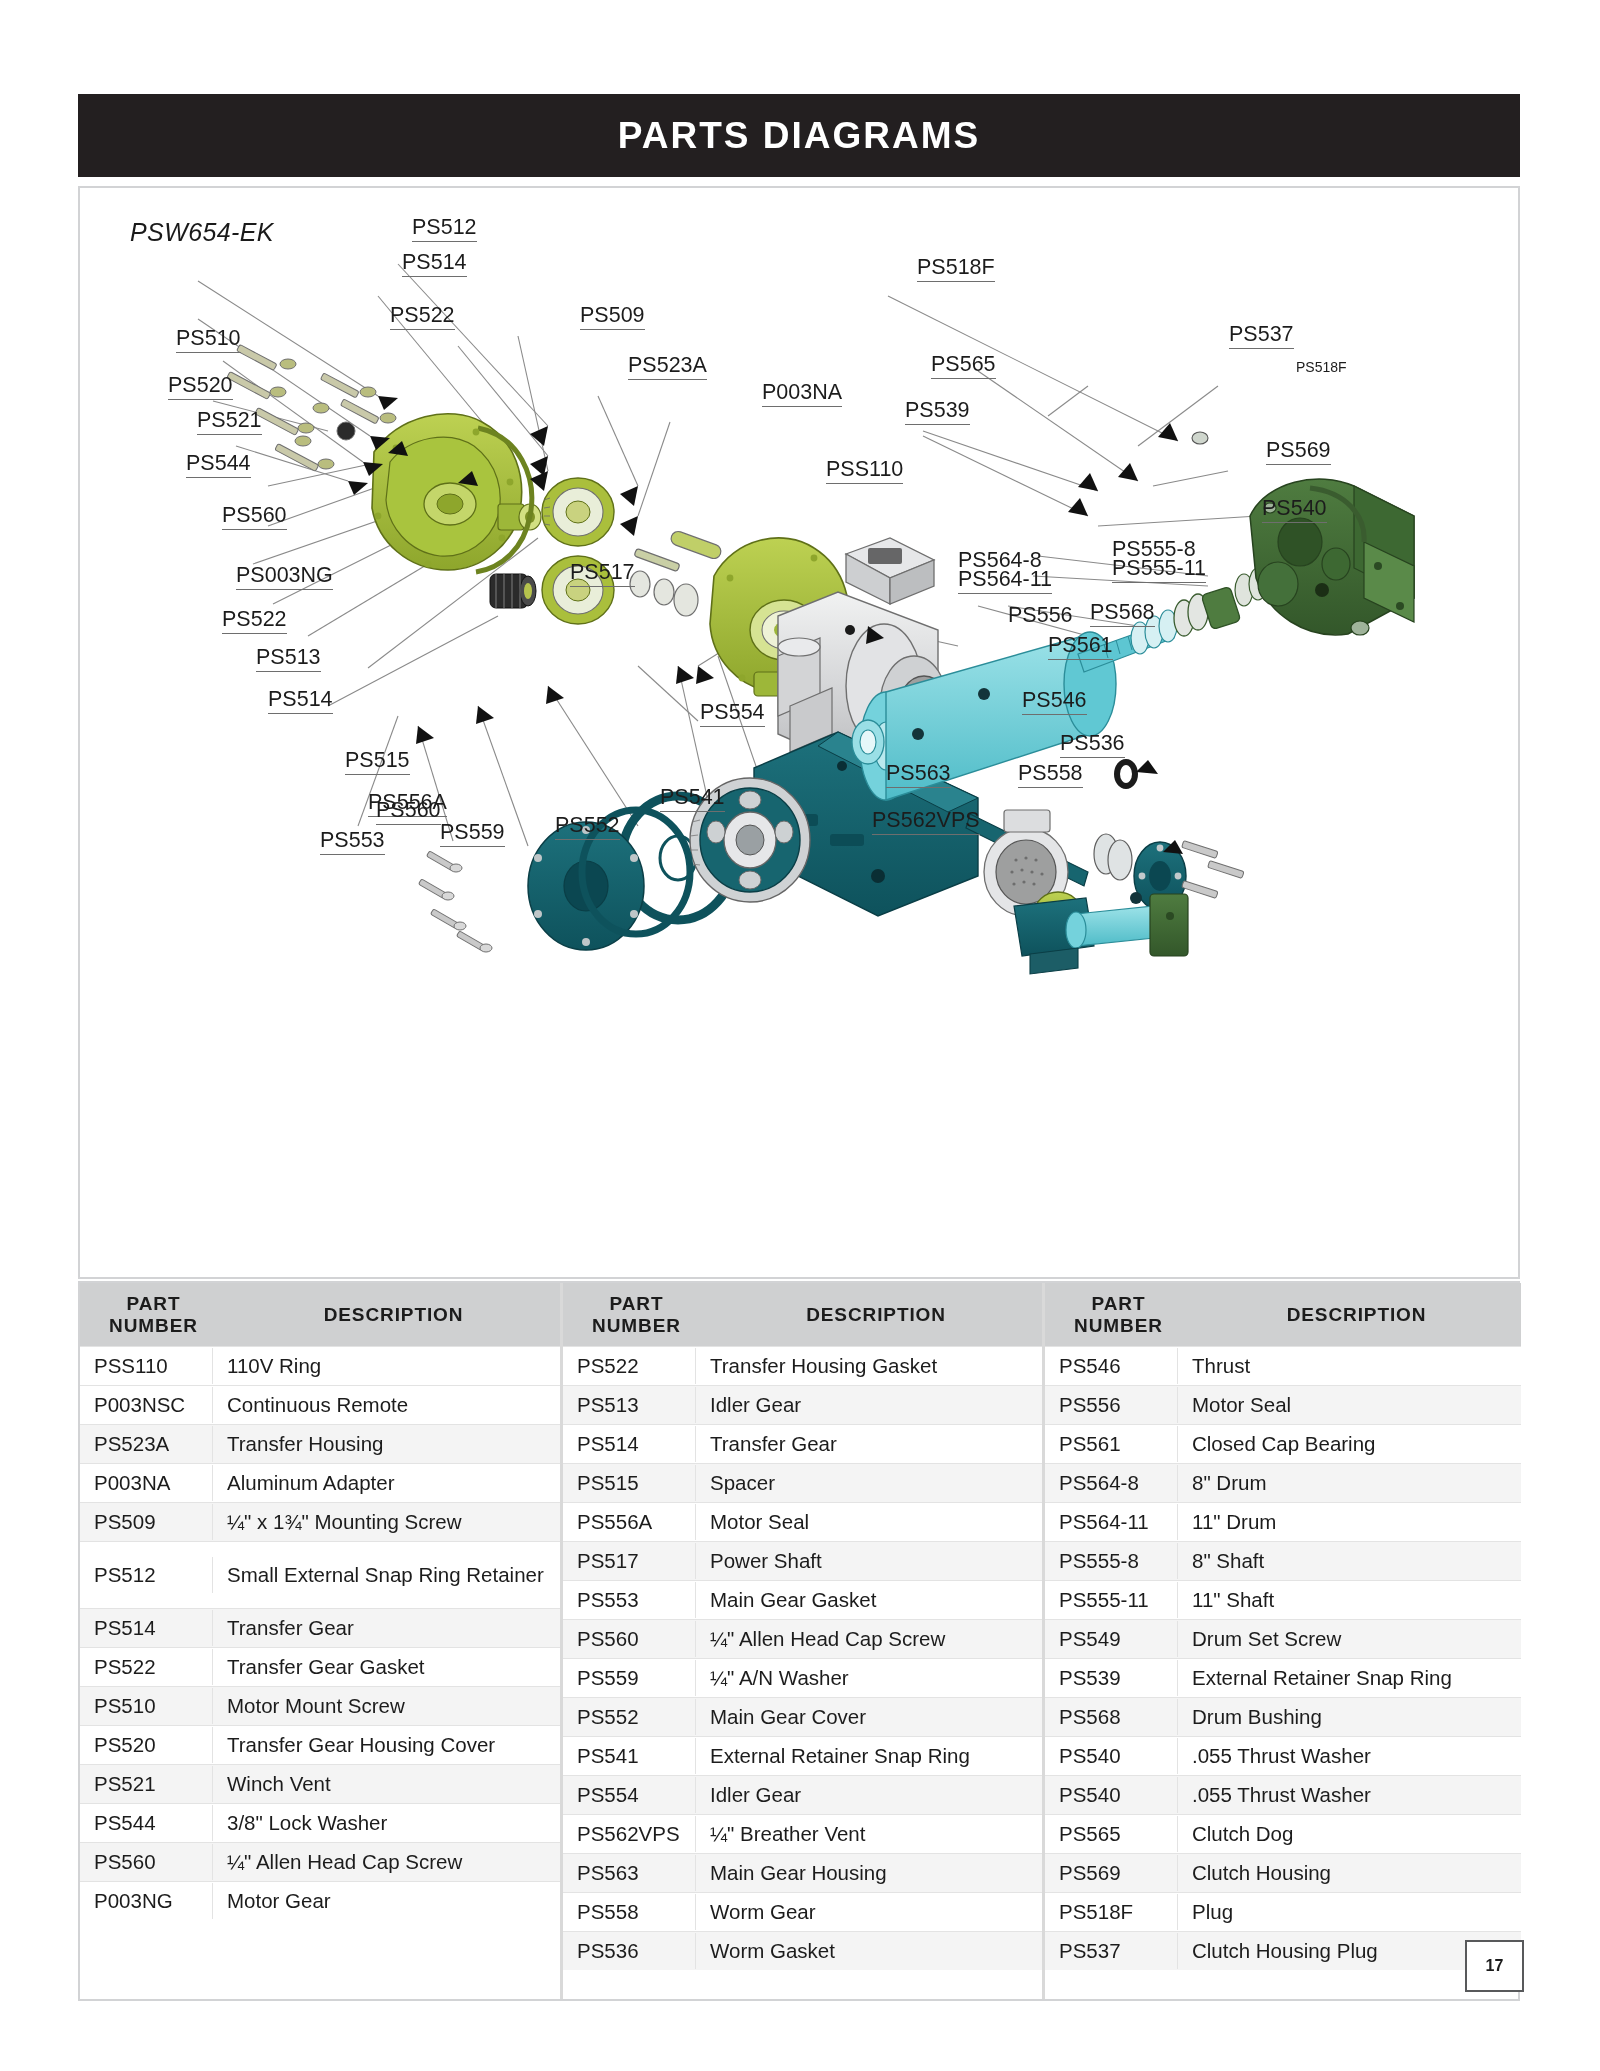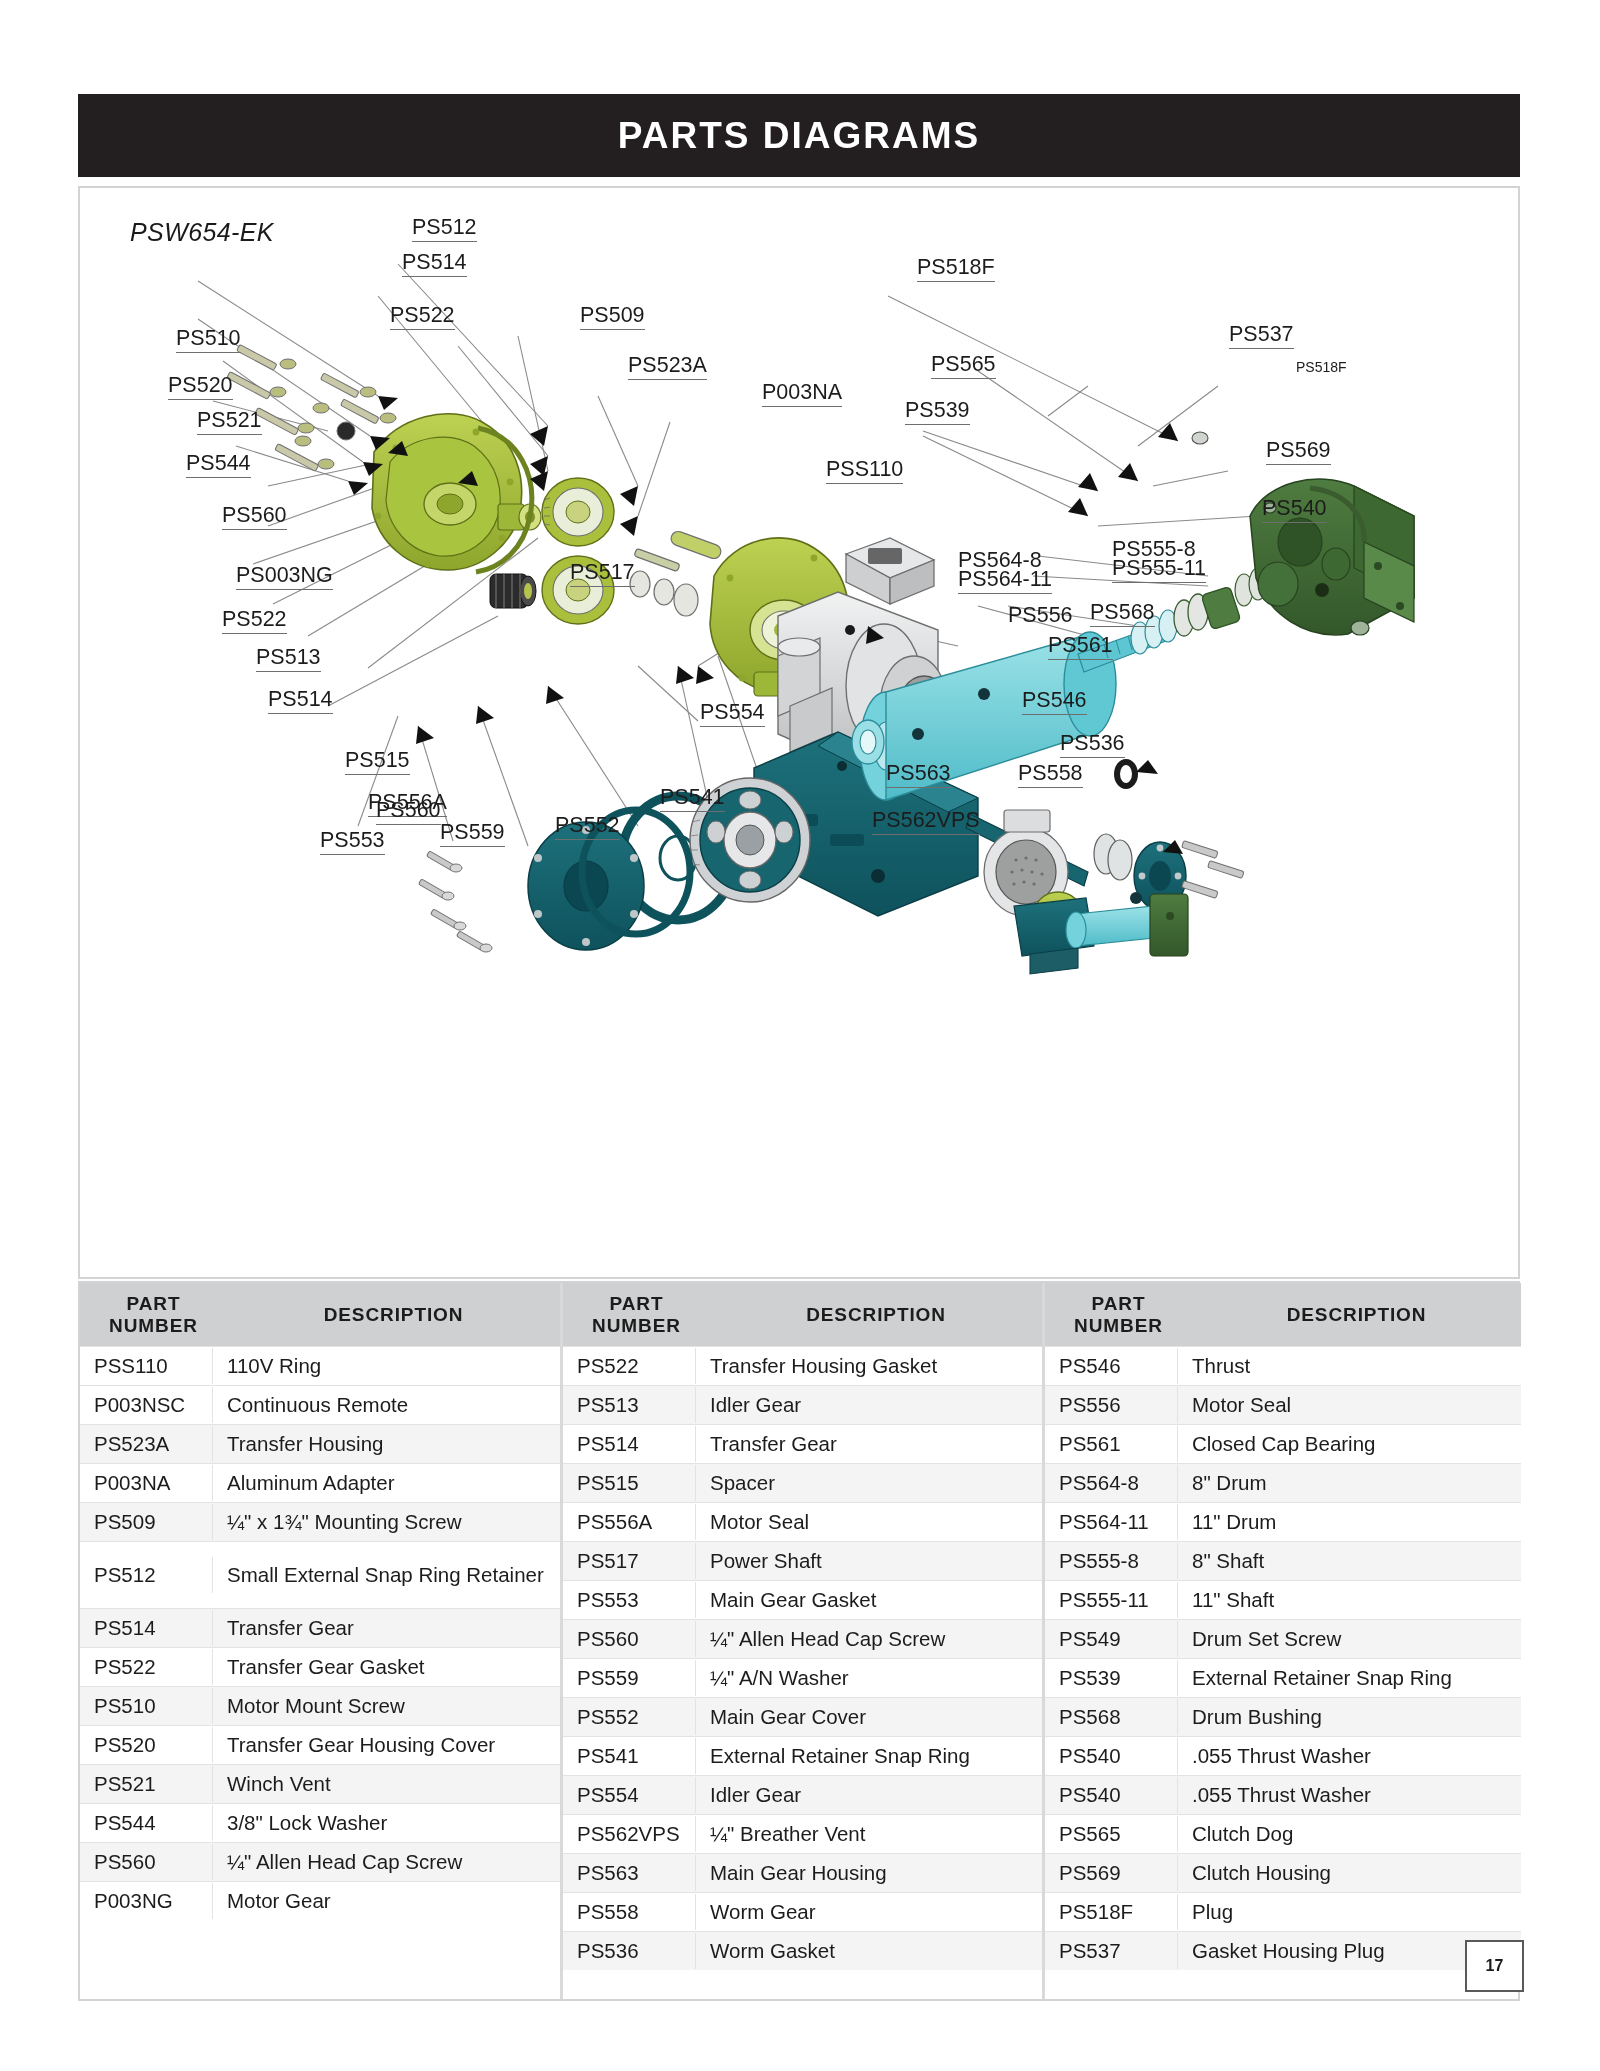--- a/index.html
+++ b/index.html
@@ -801,21 +801,21 @@
       <div class="trow alt">
           <div class="td pn">PS569</div>
           <div class="td desc">Clutch Housing</div>
         </div>
       <div class="trow">
           <div class="td pn">PS518F</div>
           <div class="td desc">Plug</div>
         </div>
       <div class="trow alt">
           <div class="td pn">PS537</div>
-          <div class="td desc">Gasket Housing Plug</div>
+          <div class="td desc">Clutch Housing Plug</div>
         </div>
     </div>
 
   </div>
 
   <div class="page-num">17</div>
 
 </div>
 
 </body></html>

